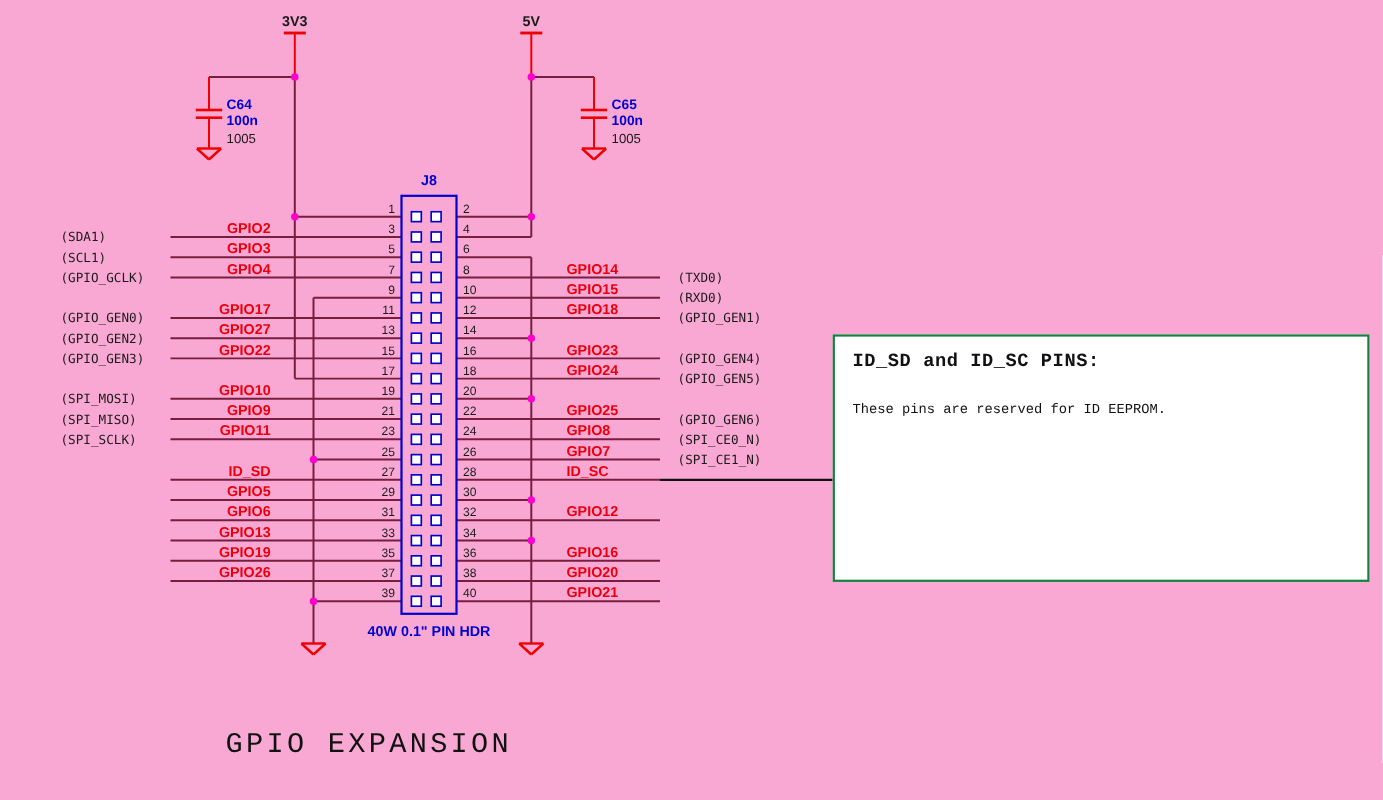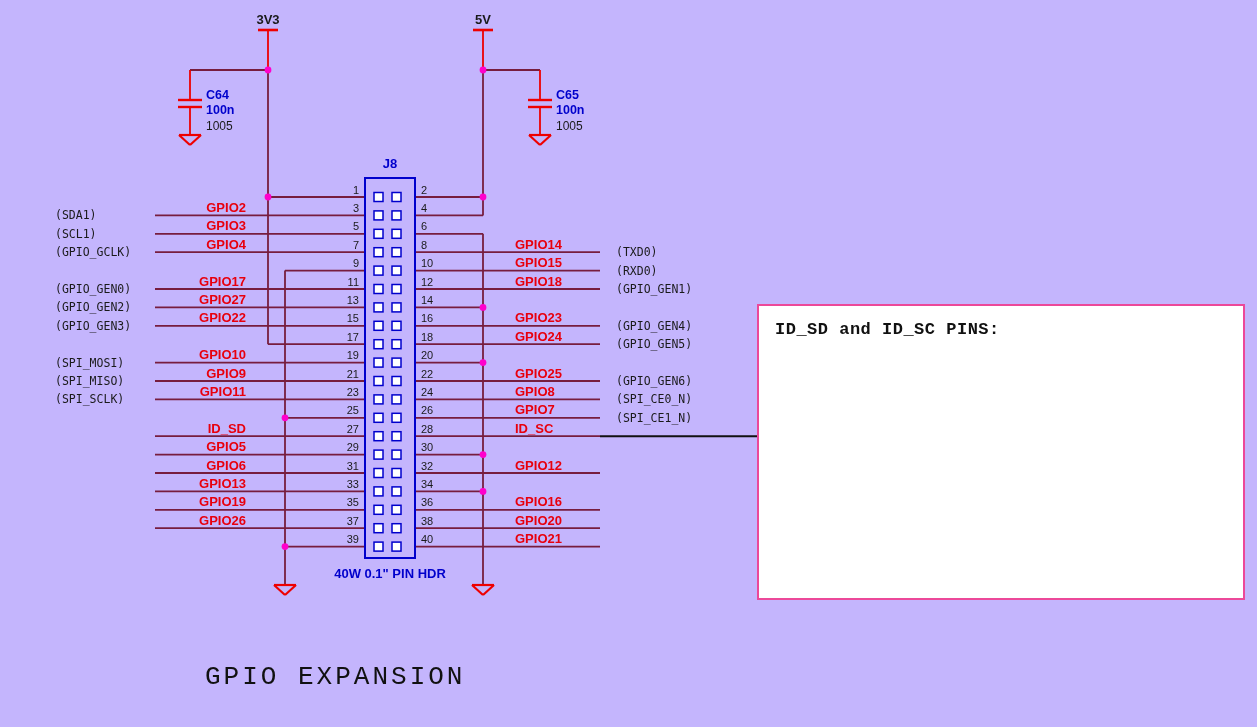--- a/index.html
+++ b/index.html
@@ -1,29 +1,29 @@
 <!DOCTYPE html>
 <html><head>
 <meta charset="utf-8">
 <style>
   html,body{margin:0;padding:0;background:#ffffff;}
-  .page{position:relative;width:1257px;height:727px;background:#c4b5fd;overflow:hidden;
+  .page{position:relative;width:1257px;height:727px;background:#f9a8d4;overflow:hidden;
         font-family:"Liberation Sans",sans-serif;}
   svg{position:absolute;left:0;top:0;}
   svg text{font-family:"Liberation Sans",sans-serif;}
   .pin-num{font-size:11px;fill:#1a1a1a;}
   .gpio-label{font-size:13px;font-weight:bold;fill:#e8000d;}
   .alias{font-family:"DejaVu Sans Mono",monospace;font-size:11.5px;fill:#1a1a1a;}
   .conn-label{font-size:13px;font-weight:bold;fill:#0000cc;}
   .cap-ref{font-size:12.5px;font-weight:bold;fill:#0000cc;}
   .cap-size{font-size:12px;fill:#1a1a1a;}
   .rail-label{font-size:13px;font-weight:bold;fill:#1a1a1a;}
 
-  .note-box{position:absolute;left:757px;top:304px;width:488px;height:296px;
-            box-sizing:border-box;border:2px solid #ec4899;background:#fff;
+  .note-box{position:absolute;left:757px;top:304px;width:488px;height:225px;
+            box-sizing:border-box;border:2px solid #15803d;background:#fff;
             padding:14px 16px;font-family:"Liberation Mono",monospace;color:#111;}
   .note-title{font-size:17px;font-weight:bold;letter-spacing:0.5px;margin:0 0 26px 0;}
   .note-para{font-size:12.5px;line-height:15.5px;white-space:pre;margin:0 0 26px 0;}
   .note-warning{font-weight:bold;font-style:italic;margin-bottom:0;}
 
   .sheet-title{position:absolute;left:205px;top:662px;font-family:"Liberation Mono",monospace;
                font-size:26px;letter-spacing:3px;color:#111;}
 </style>
 </head>
 <body>
@@ -245,17 +245,18 @@
       <circle cx="483" cy="197" r="3.4" fill="#ff00cc"></circle>
       <circle cx="483" cy="307.4" r="3.4" fill="#ff00cc"></circle>
       <circle cx="483" cy="362.6" r="3.4" fill="#ff00cc"></circle>
       <circle cx="483" cy="454.59999999999997" r="3.4" fill="#ff00cc"></circle>
       <circle cx="483" cy="491.4" r="3.4" fill="#ff00cc"></circle>
       <line x1="600" y1="436.2" x2="757" y2="436.2" stroke="#111" stroke-width="2"></line>
     </svg>
 
   <div class="note-box">
     <div class="note-title">ID_SD and ID_SC PINS:</div>
+    <div class="note-para">These pins are reserved for ID EEPROM.</div>
   </div>
 
   <div class="sheet-title">GPIO EXPANSION</div>
 
 </div>
 
 </body></html>

